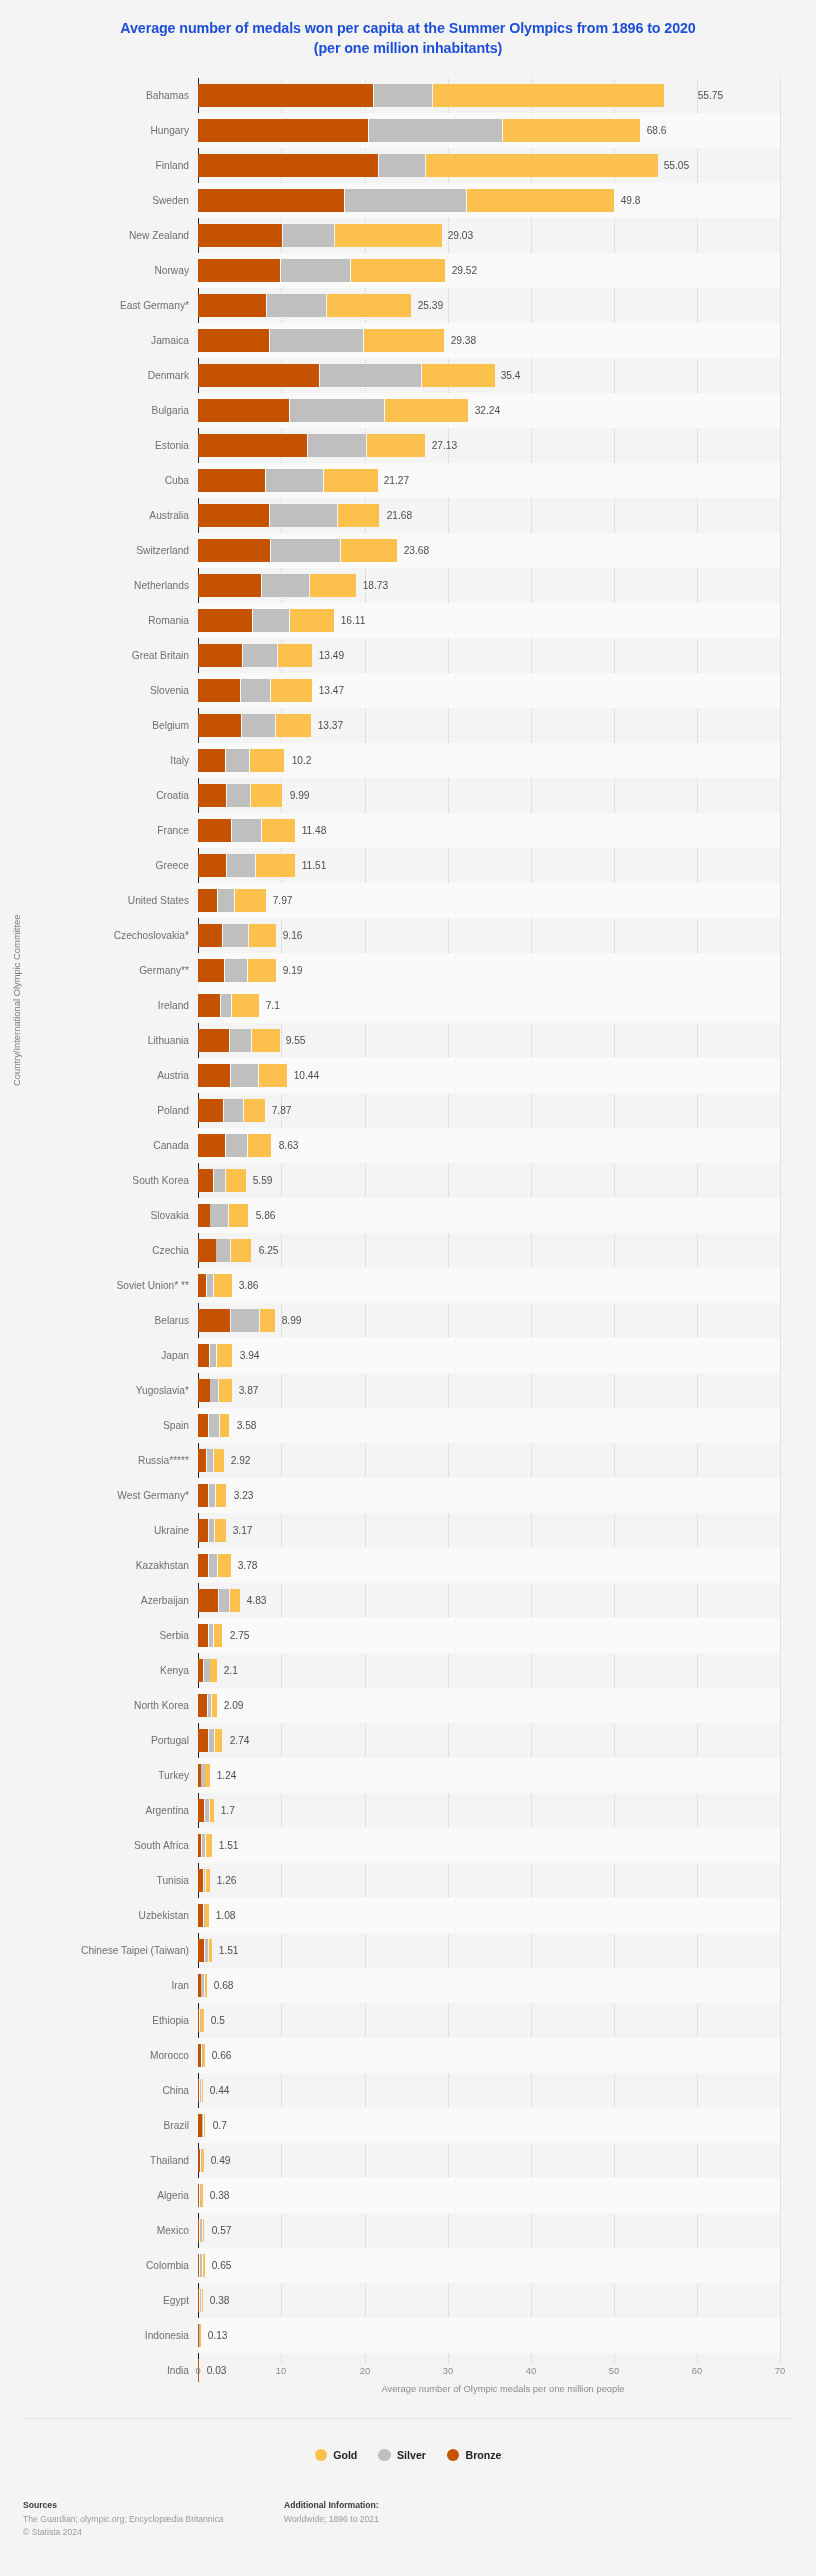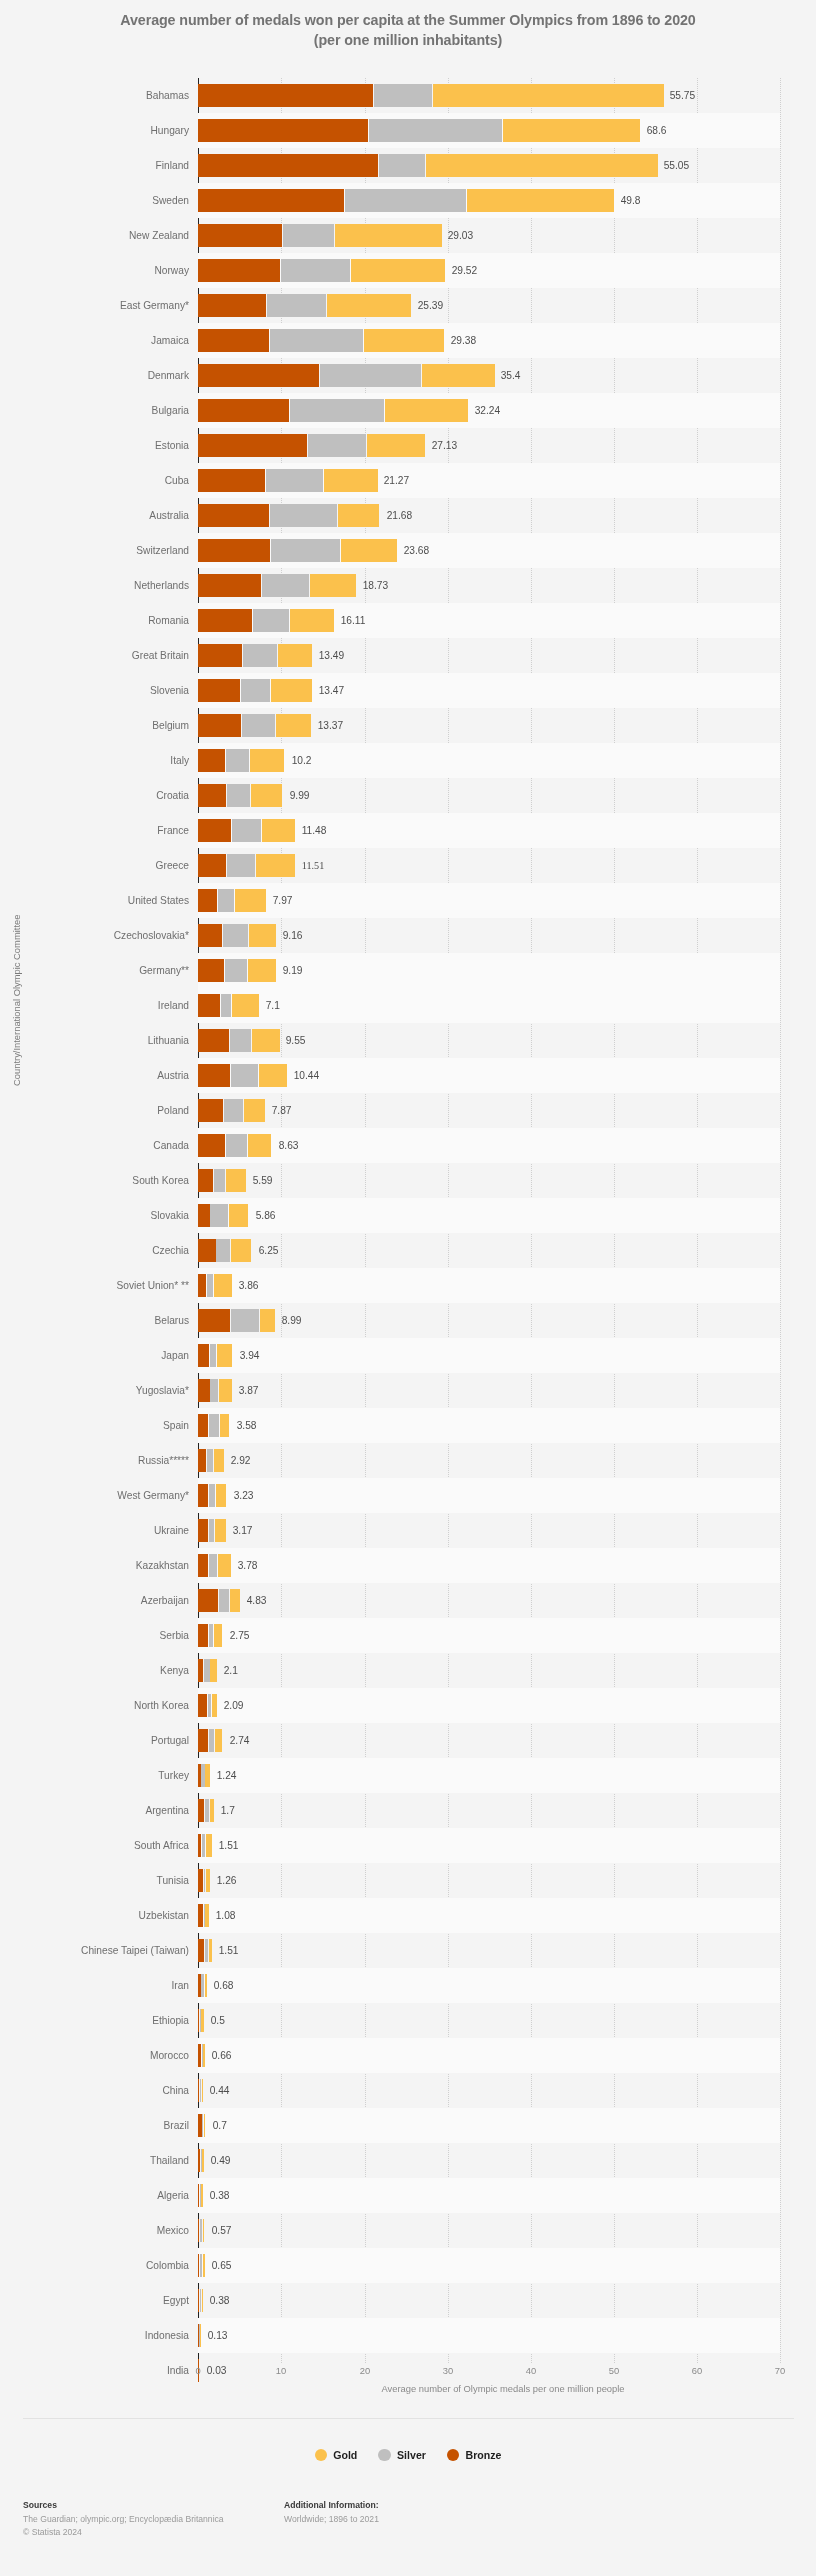--- a/index.html
+++ b/index.html
@@ -8,24 +8,25 @@
     background:#f4f4f4;
     font-family:"Liberation Sans", sans-serif;
     color:#333;
     overflow:hidden;
     position:relative;
   }
   .title{
     text-align:center;
     font-size:14.3px;
     font-weight:bold;
-    color:#737373;
+    color:#1d4ed8;
     line-height:1.35;
     padding:11.4px 98px 0 98px;
     letter-spacing:-0.1px;
+    margin-top:8px;
   }
   .chart-area{
     position:absolute;
     left:0; top:78px;
     width:744px;
     height:2312px;
   }
   .rows{
     position:absolute;
     left:0; top:0;
@@ -170,21 +171,21 @@
   <div class="axisline"></div>
   <div class="rows" id="rows">
       <div class="row">
         <div class="rowbg"></div>
         <div class="cat">Bahamas</div>
         <div class="bars">
           <div class="seg bronze" style="width: 175px; margin-right: 0.8px;"></div>
           <div class="seg silver" style="width: 58px; margin-right: 0.8px;"></div>
           <div class="seg gold" style="width: 231px; margin-right: 0.8px;"></div>
         </div>
-        <div class="val" style="left: 664px;">55.75</div>
+        <div class="val" style="left: 692px;">55.75</div>
       </div>
       <div class="row alt">
         <div class="rowbg"></div>
         <div class="cat">Hungary</div>
         <div class="bars">
           <div class="seg bronze" style="width: 170px; margin-right: 0.8px;"></div>
           <div class="seg silver" style="width: 133px; margin-right: 0.8px;"></div>
           <div class="seg gold" style="width: 137px; margin-right: 0.8px;"></div>
         </div>
         <div class="val" style="left: 641px;">68.6</div>
@@ -390,21 +391,21 @@
         <div class="val" style="left: 296px;">11.48</div>
       </div>
       <div class="row">
         <div class="rowbg"></div>
         <div class="cat">Greece</div>
         <div class="bars">
           <div class="seg bronze" style="width: 28px; margin-right: 0.8px;"></div>
           <div class="seg silver" style="width: 28px; margin-right: 0.8px;"></div>
           <div class="seg gold" style="width: 39px; margin-right: 0.8px;"></div>
         </div>
-        <div class="val" style="left: 296px; font-family: Liberation Serif, serif;">11.51</div>
+        <div class="val" style="left: 296px;">11.51</div>
       </div>
       <div class="row alt">
         <div class="rowbg"></div>
         <div class="cat">United States</div>
         <div class="bars">
           <div class="seg bronze" style="width: 19px; margin-right: 0.8px;"></div>
           <div class="seg silver" style="width: 16.6px; margin-right: 0.8px;"></div>
           <div class="seg gold" style="width: 30.5px; margin-right: 0.8px;"></div>
         </div>
         <div class="val" style="left: 267px;">7.97</div>

